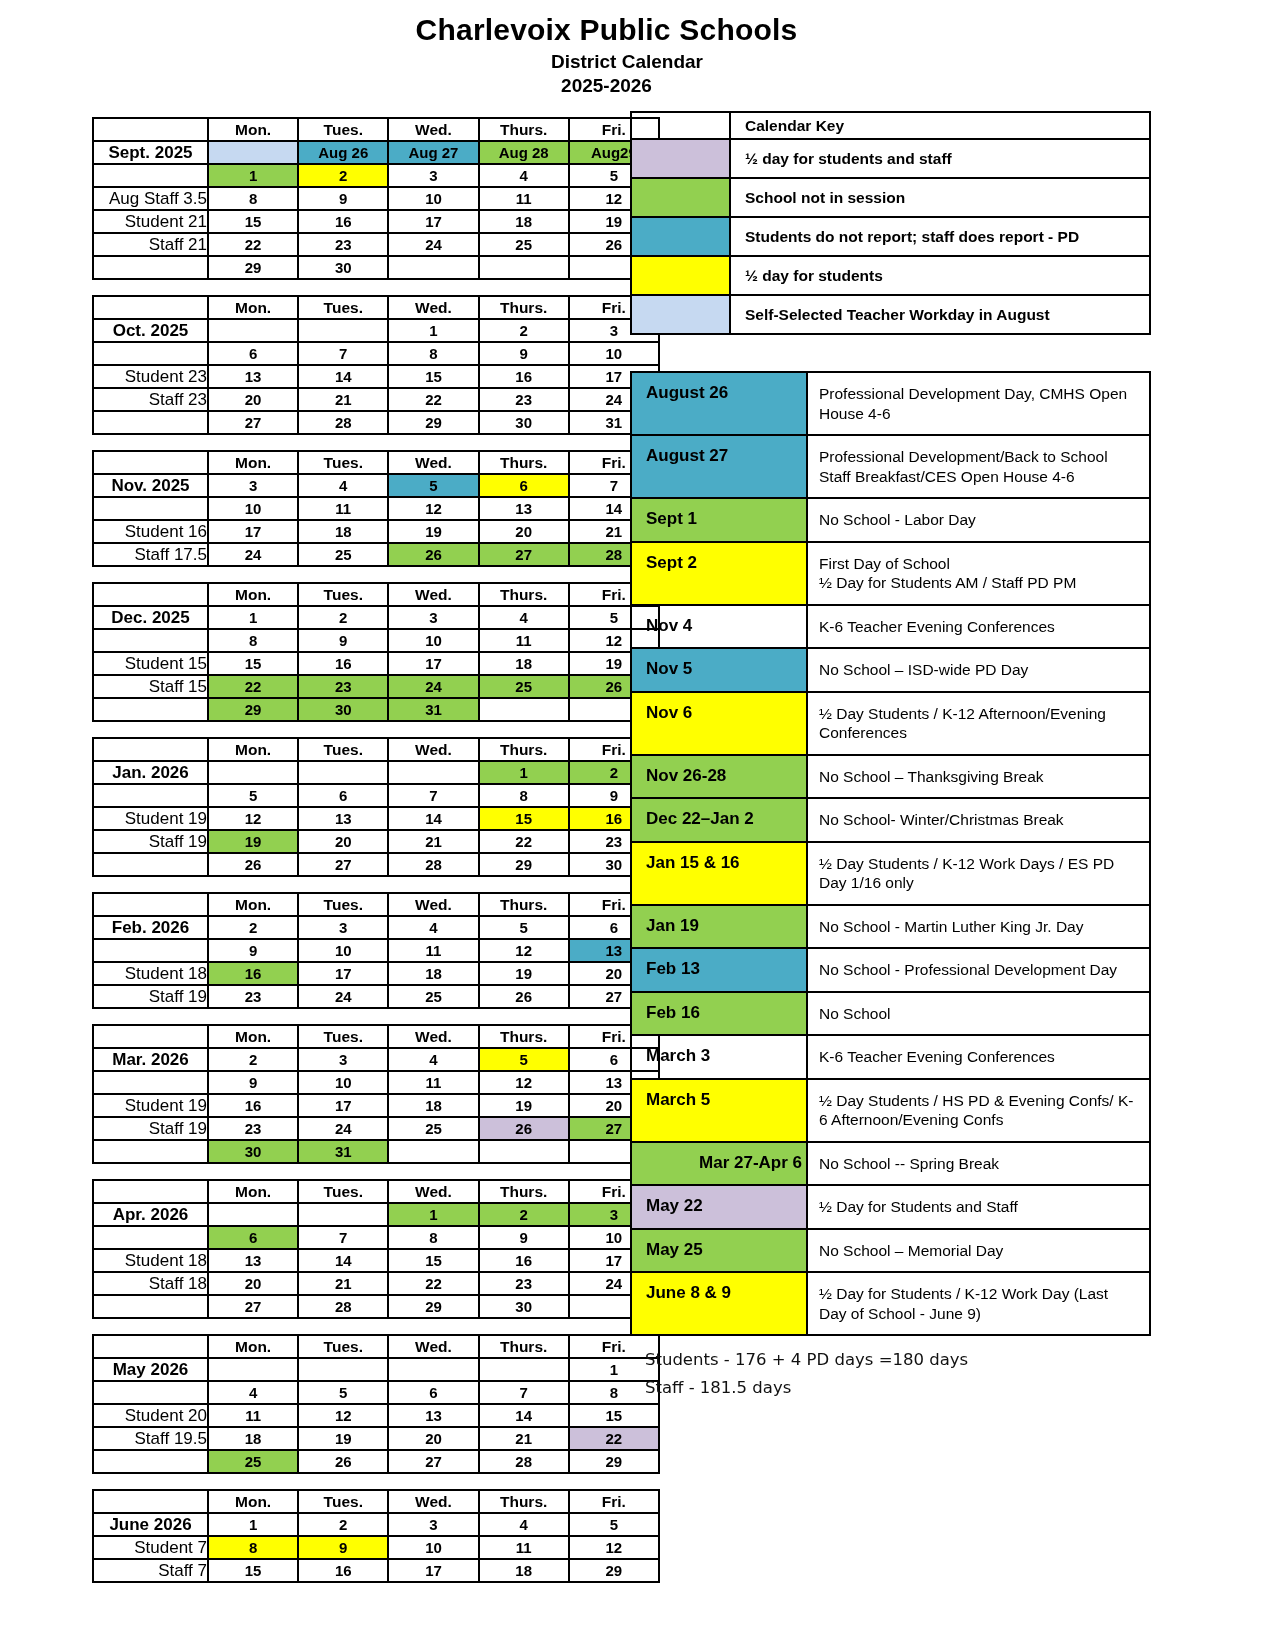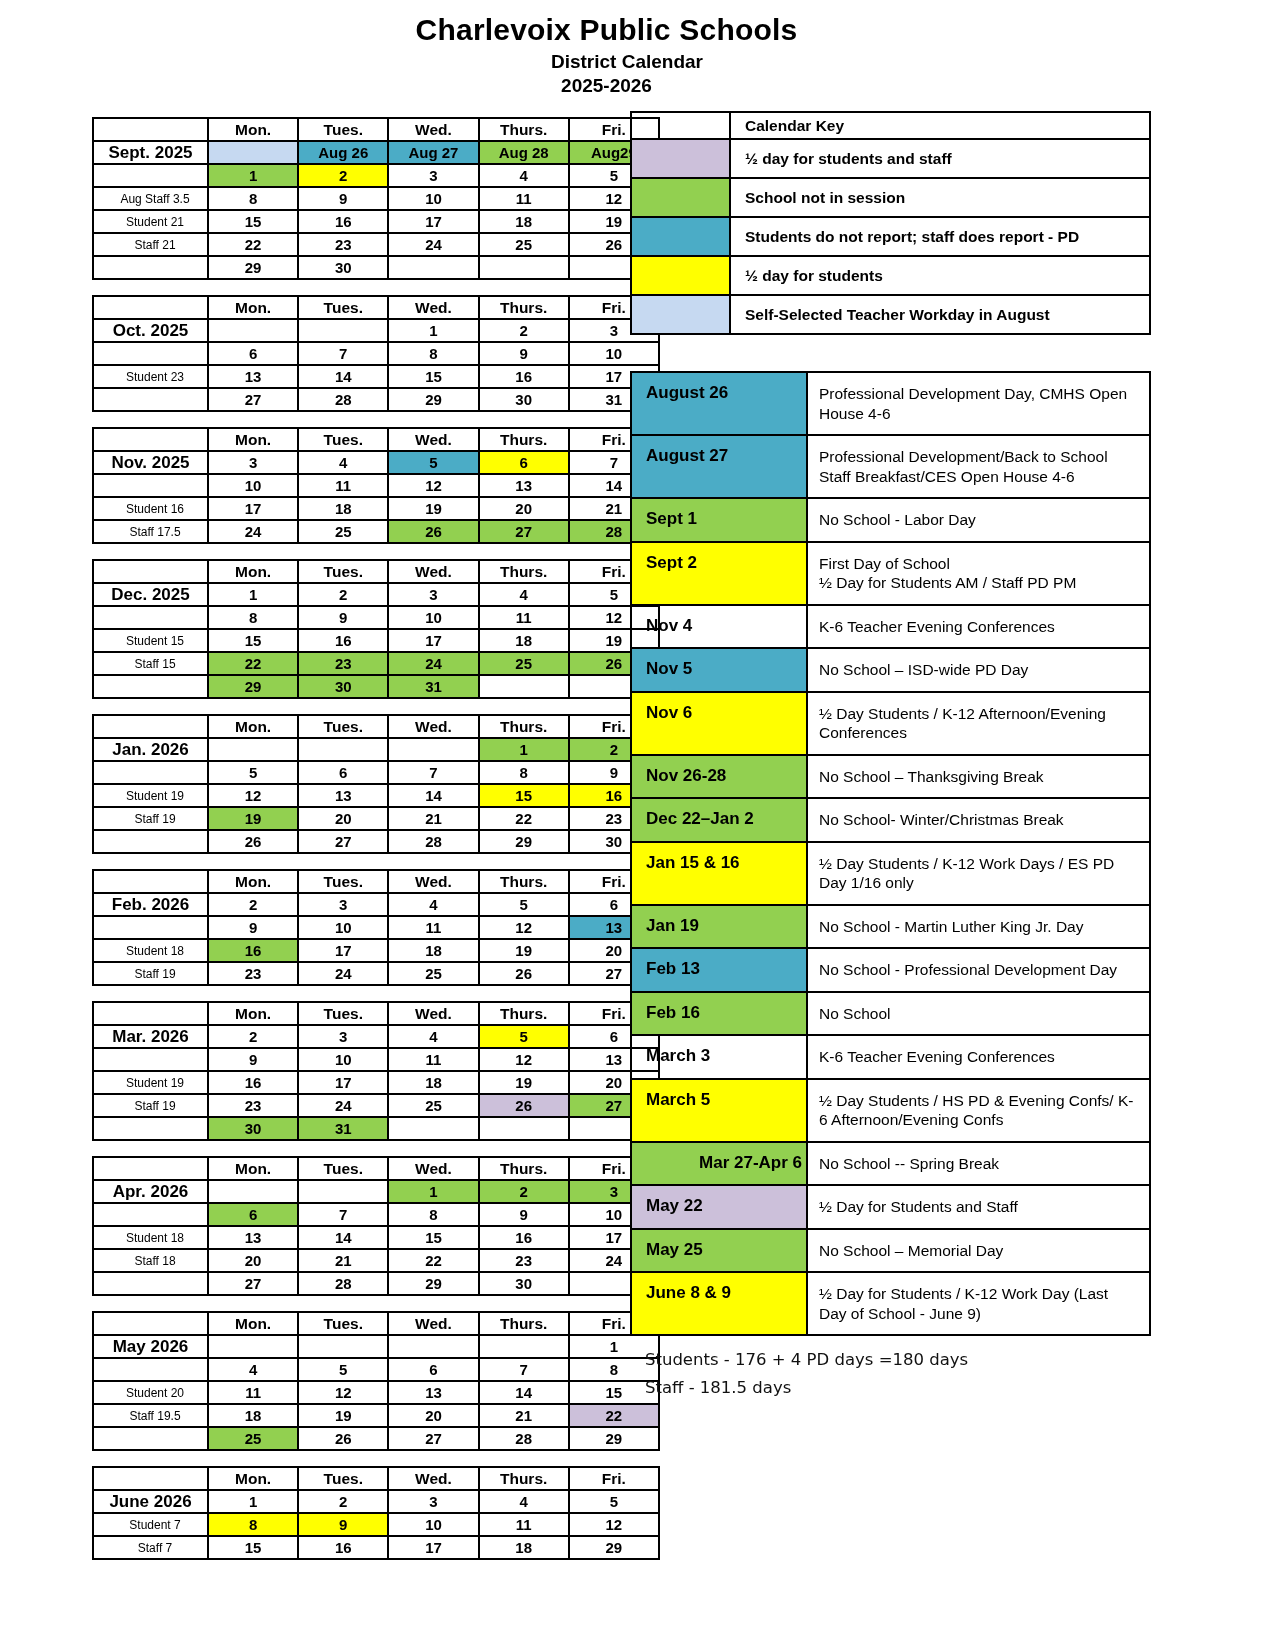--- a/index.html
+++ b/index.html
@@ -11,21 +11,21 @@
   #t1{font-size:30px;letter-spacing:.2px;}
   #t2{font-size:19px;margin-top:4px;margin-left:41px;}
   #t3{font-size:19px;margin-top:2px;}
 
   #left{position:absolute;left:92px;top:117px;width:568px;}
   table{border-collapse:collapse;}
   .cal{width:100%;margin-bottom:15px;table-layout:fixed;}
   .cal td{border:2px solid #000;height:21px;text-align:center;font-weight:bold;font-size:15px;padding:0;white-space:nowrap;overflow:hidden;}
   .cal .lab{width:113px;}
   .cal .hdr{font-size:15.5px;}
-  .cal .rlab{font-weight:normal;font-size:12px;text-align:center;padding-left:9px;}
+  .cal .rlab{font-weight:normal;font-size:17px;text-align:right;padding-left:9px;}
   .cal .mname{font-size:17px;}
 
   #right{position:absolute;left:630px;top:111px;width:521px;}
   #key{width:100%;}
   #key td{border:2px solid #000;}
   #key tr{height:39px;}
   #key .sw{width:95px;}
   #key .ktxt{font-weight:bold;font-size:15.5px;padding-left:14px;}
 
   #events{width:100%;margin-top:36px;}
@@ -135,20 +135,28 @@
           </tr>
           <tr>
             <td class="lab rlab">Student 23</td>
             <td>13</td>
             <td>14</td>
             <td>15</td>
             <td>16</td>
             <td>17</td>
           </tr>
           <tr>
+            <td class="lab rlab">Staff 23</td>
+            <td>20</td>
+            <td>21</td>
+            <td>22</td>
+            <td>23</td>
+            <td>24</td>
+          </tr>
+          <tr>
             <td class="lab rlab"></td>
             <td>27</td>
             <td>28</td>
             <td>29</td>
             <td>30</td>
             <td>31</td>
           </tr>
         </tbody>
       </table>
       <table class="cal">

